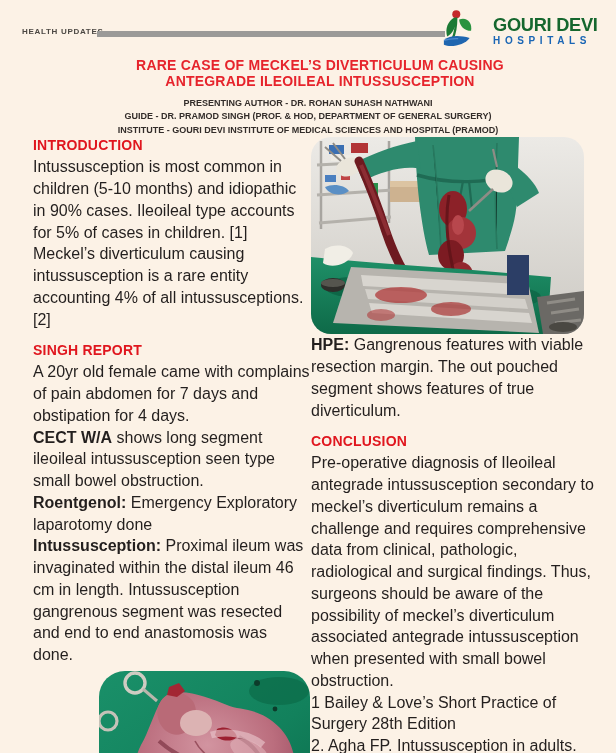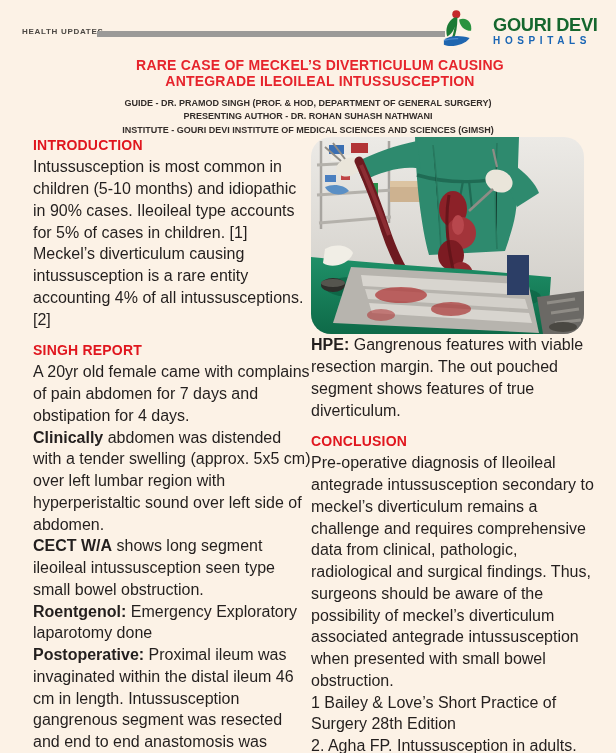--- a/index.html
+++ b/index.html
@@ -74,37 +74,36 @@
   </div>
 
   <div class="content">
 
     <div class="title">
       <div>RARE CASE OF MECKEL’S DIVERTICULUM CAUSING</div>
       <div>ANTEGRADE ILEOILEAL INTUSSUSCEPTION</div>
     </div>
 
     <div class="authors">
+      <div>PRESENTING AUTHOR - DR. ROHAN SUHASH NATHWANI</div>
       <div>GUIDE - DR. PRAMOD SINGH (PROF. &amp; HOD, DEPARTMENT OF GENERAL SURGERY)</div>
-      <div>PRESENTING AUTHOR - DR. ROHAN SUHASH NATHWANI</div>
-      <div>INSTITUTE - GOURI DEVI INSTITUTE OF MEDICAL SCIENCES AND SCIENCES (GIMSH)</div>
+      <div>INSTITUTE - GOURI DEVI INSTITUTE OF MEDICAL SCIENCES AND HOSPITAL (PRAMOD)</div>
     </div>
 
     <div class="main">
 
       <div class="col-left">
         <h2 class="sec">INTRODUCTION</h2>
         <p class="body">Intussusception is most common in children (5-10 months) and idiopathic in 90% cases. Ileoileal type accounts for 5% of cases in children. [1] Meckel’s diverticulum causing intussusception is a rare entity accounting 4% of all intussusceptions. [2]</p>
 
         <h2 class="sec">SINGH REPORT</h2>
         <p class="body">A 20yr old female came with complains of pain abdomen for 7 days and obstipation for 4 days.</p>
-        <p class="body"><span class="b">Clinically</span><span> abdomen was distended with a tender swelling (approx. 5x5 cm) over left lumbar region with hyperperistaltic sound over left side of abdomen.</span></p>
         <p class="body"><span class="b">CECT W/A</span><span> shows long segment ileoileal intussusception seen type small bowel obstruction.</span></p>
         <p class="body"><span class="b">Roentgenol:</span><span> Emergency Exploratory laparotomy done</span></p>
-        <p class="body"><span class="b">Postoperative:</span><span> Proximal ileum was invaginated within the distal ileum 46 cm in length. Intussusception gangrenous segment was resected and end to end anastomosis was done.</span></p>
+        <p class="body"><span class="b">Intussusception:</span><span> Proximal ileum was invaginated within the distal ileum 46 cm in length. Intussusception gangrenous segment was resected and end to end anastomosis was done.</span></p>
 
         <span class="photo2">
           <svg viewBox="0 0 211 158" preserveAspectRatio="none">
             <defs>
               <radialGradient id="bowelG" cx="45%" cy="40%" r="75%">
                 <stop offset="0%" stop-color="#d294a0"></stop>
                 <stop offset="55%" stop-color="#bb6e7e"></stop>
                 <stop offset="100%" stop-color="#94455a"></stop>
               </radialGradient>
               <linearGradient id="drape2" x1="0" y1="0" x2="1" y2="1">

